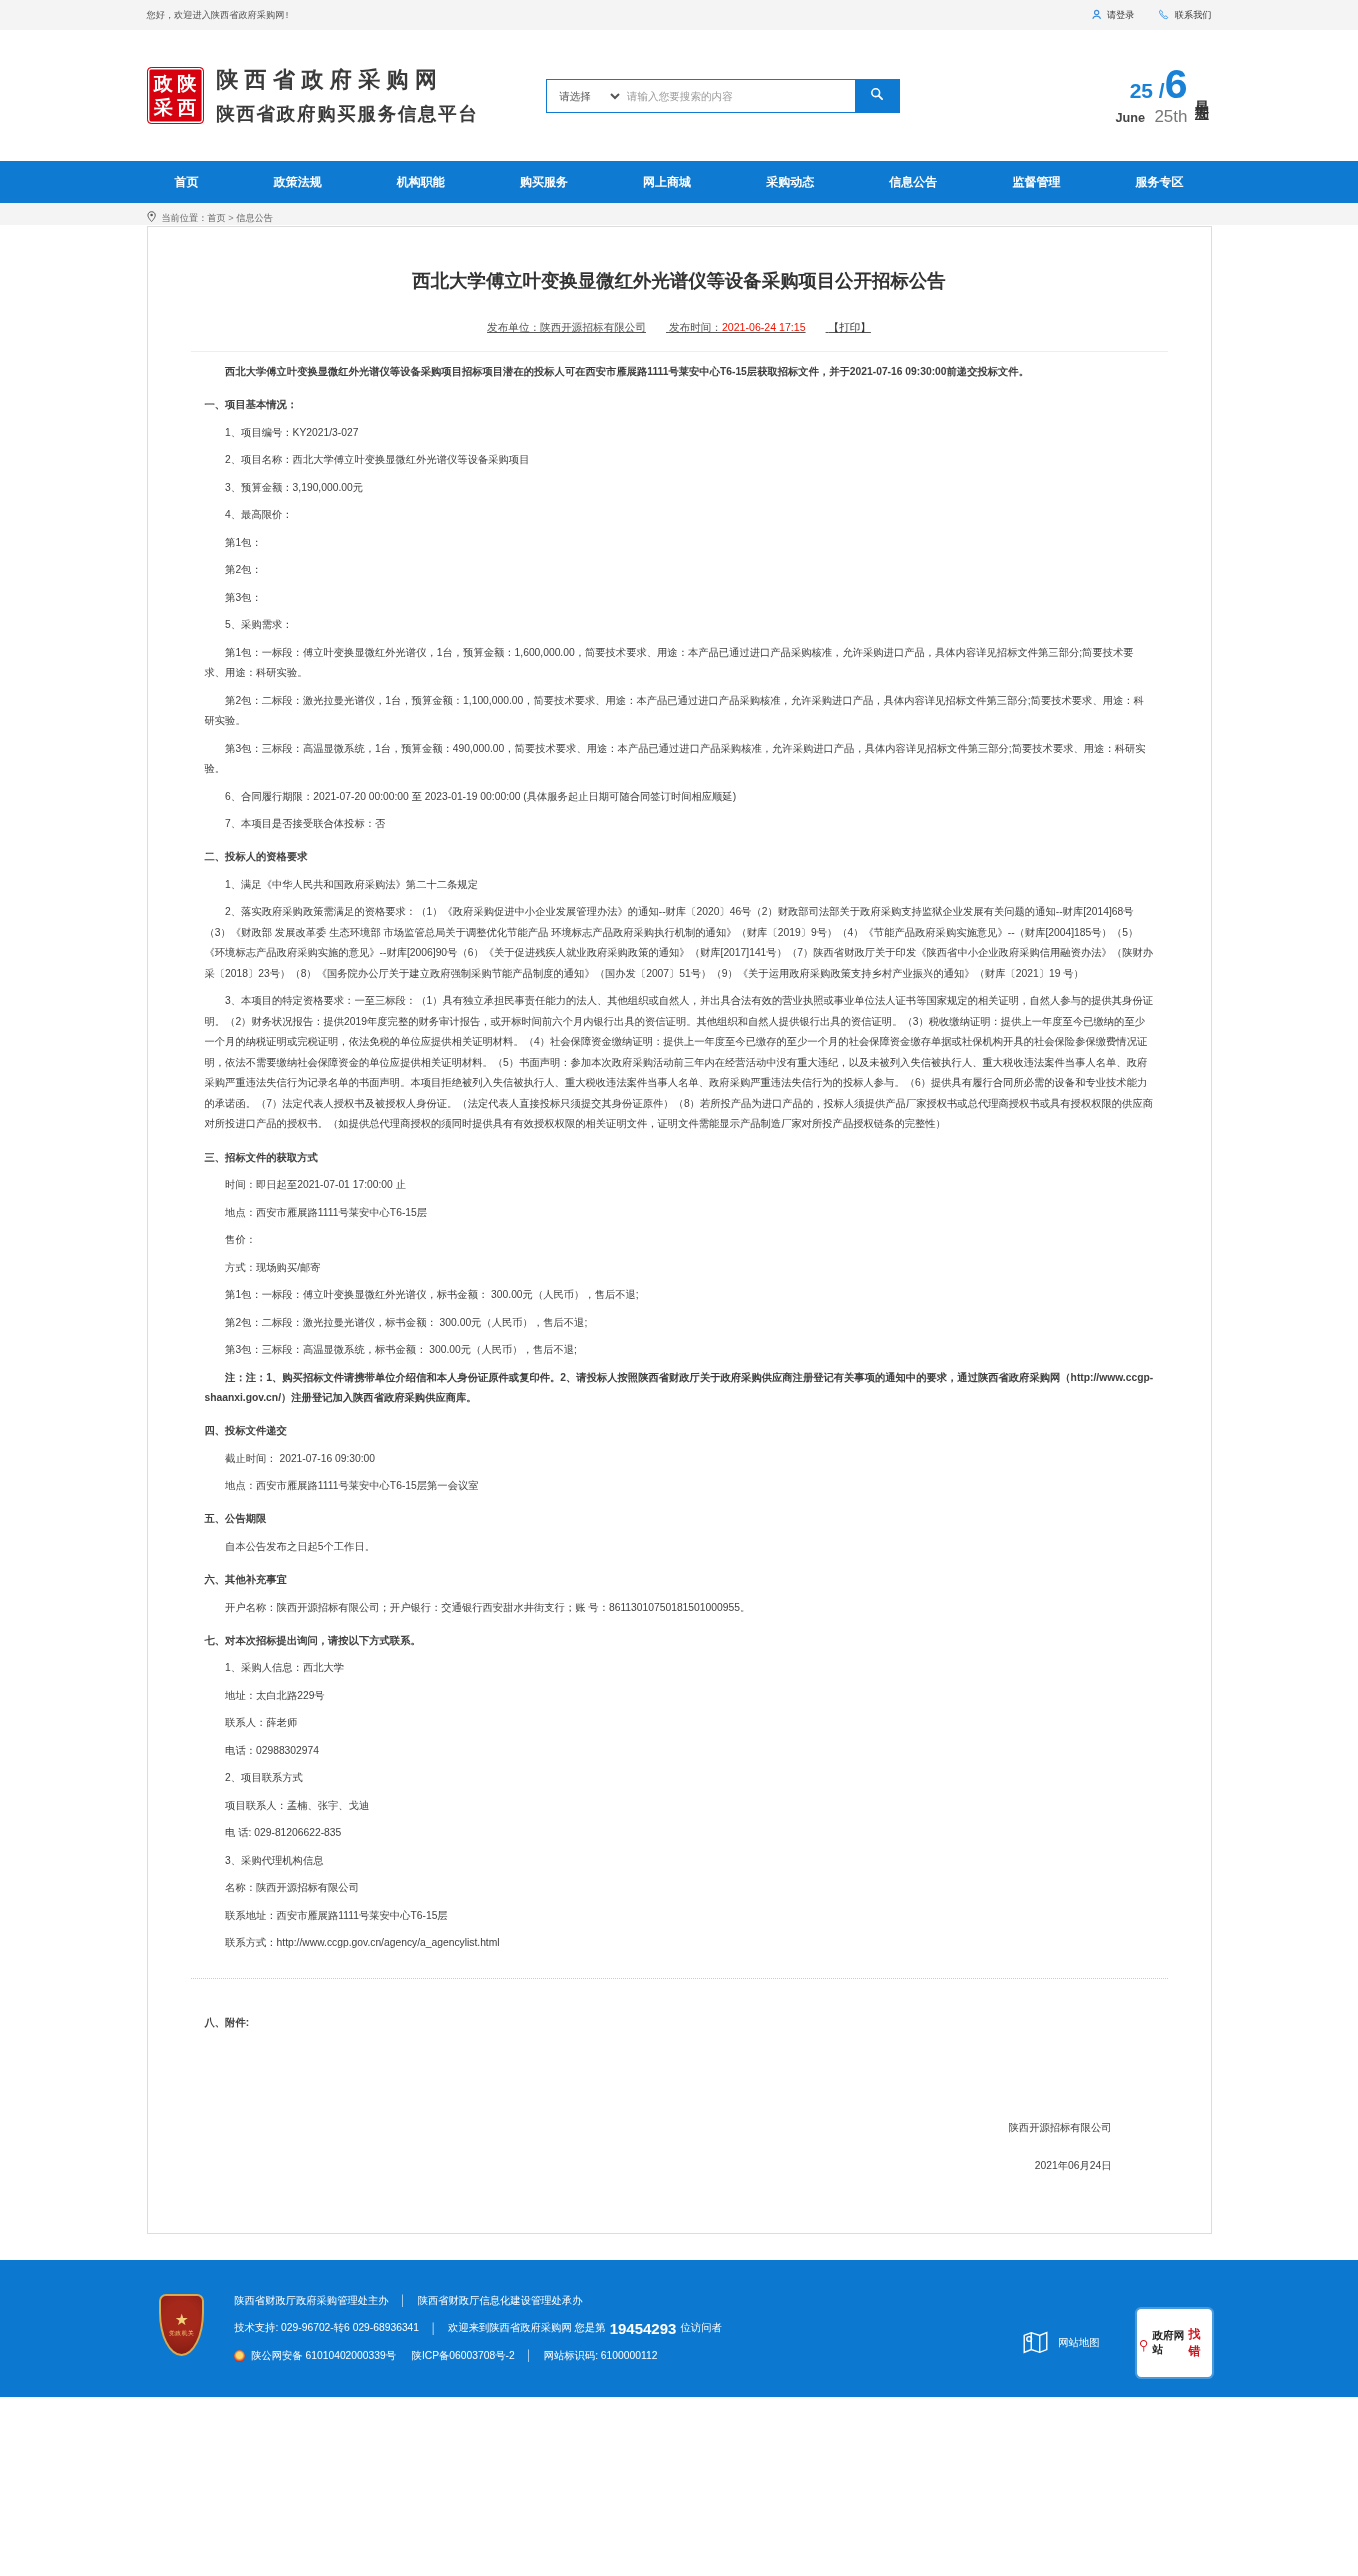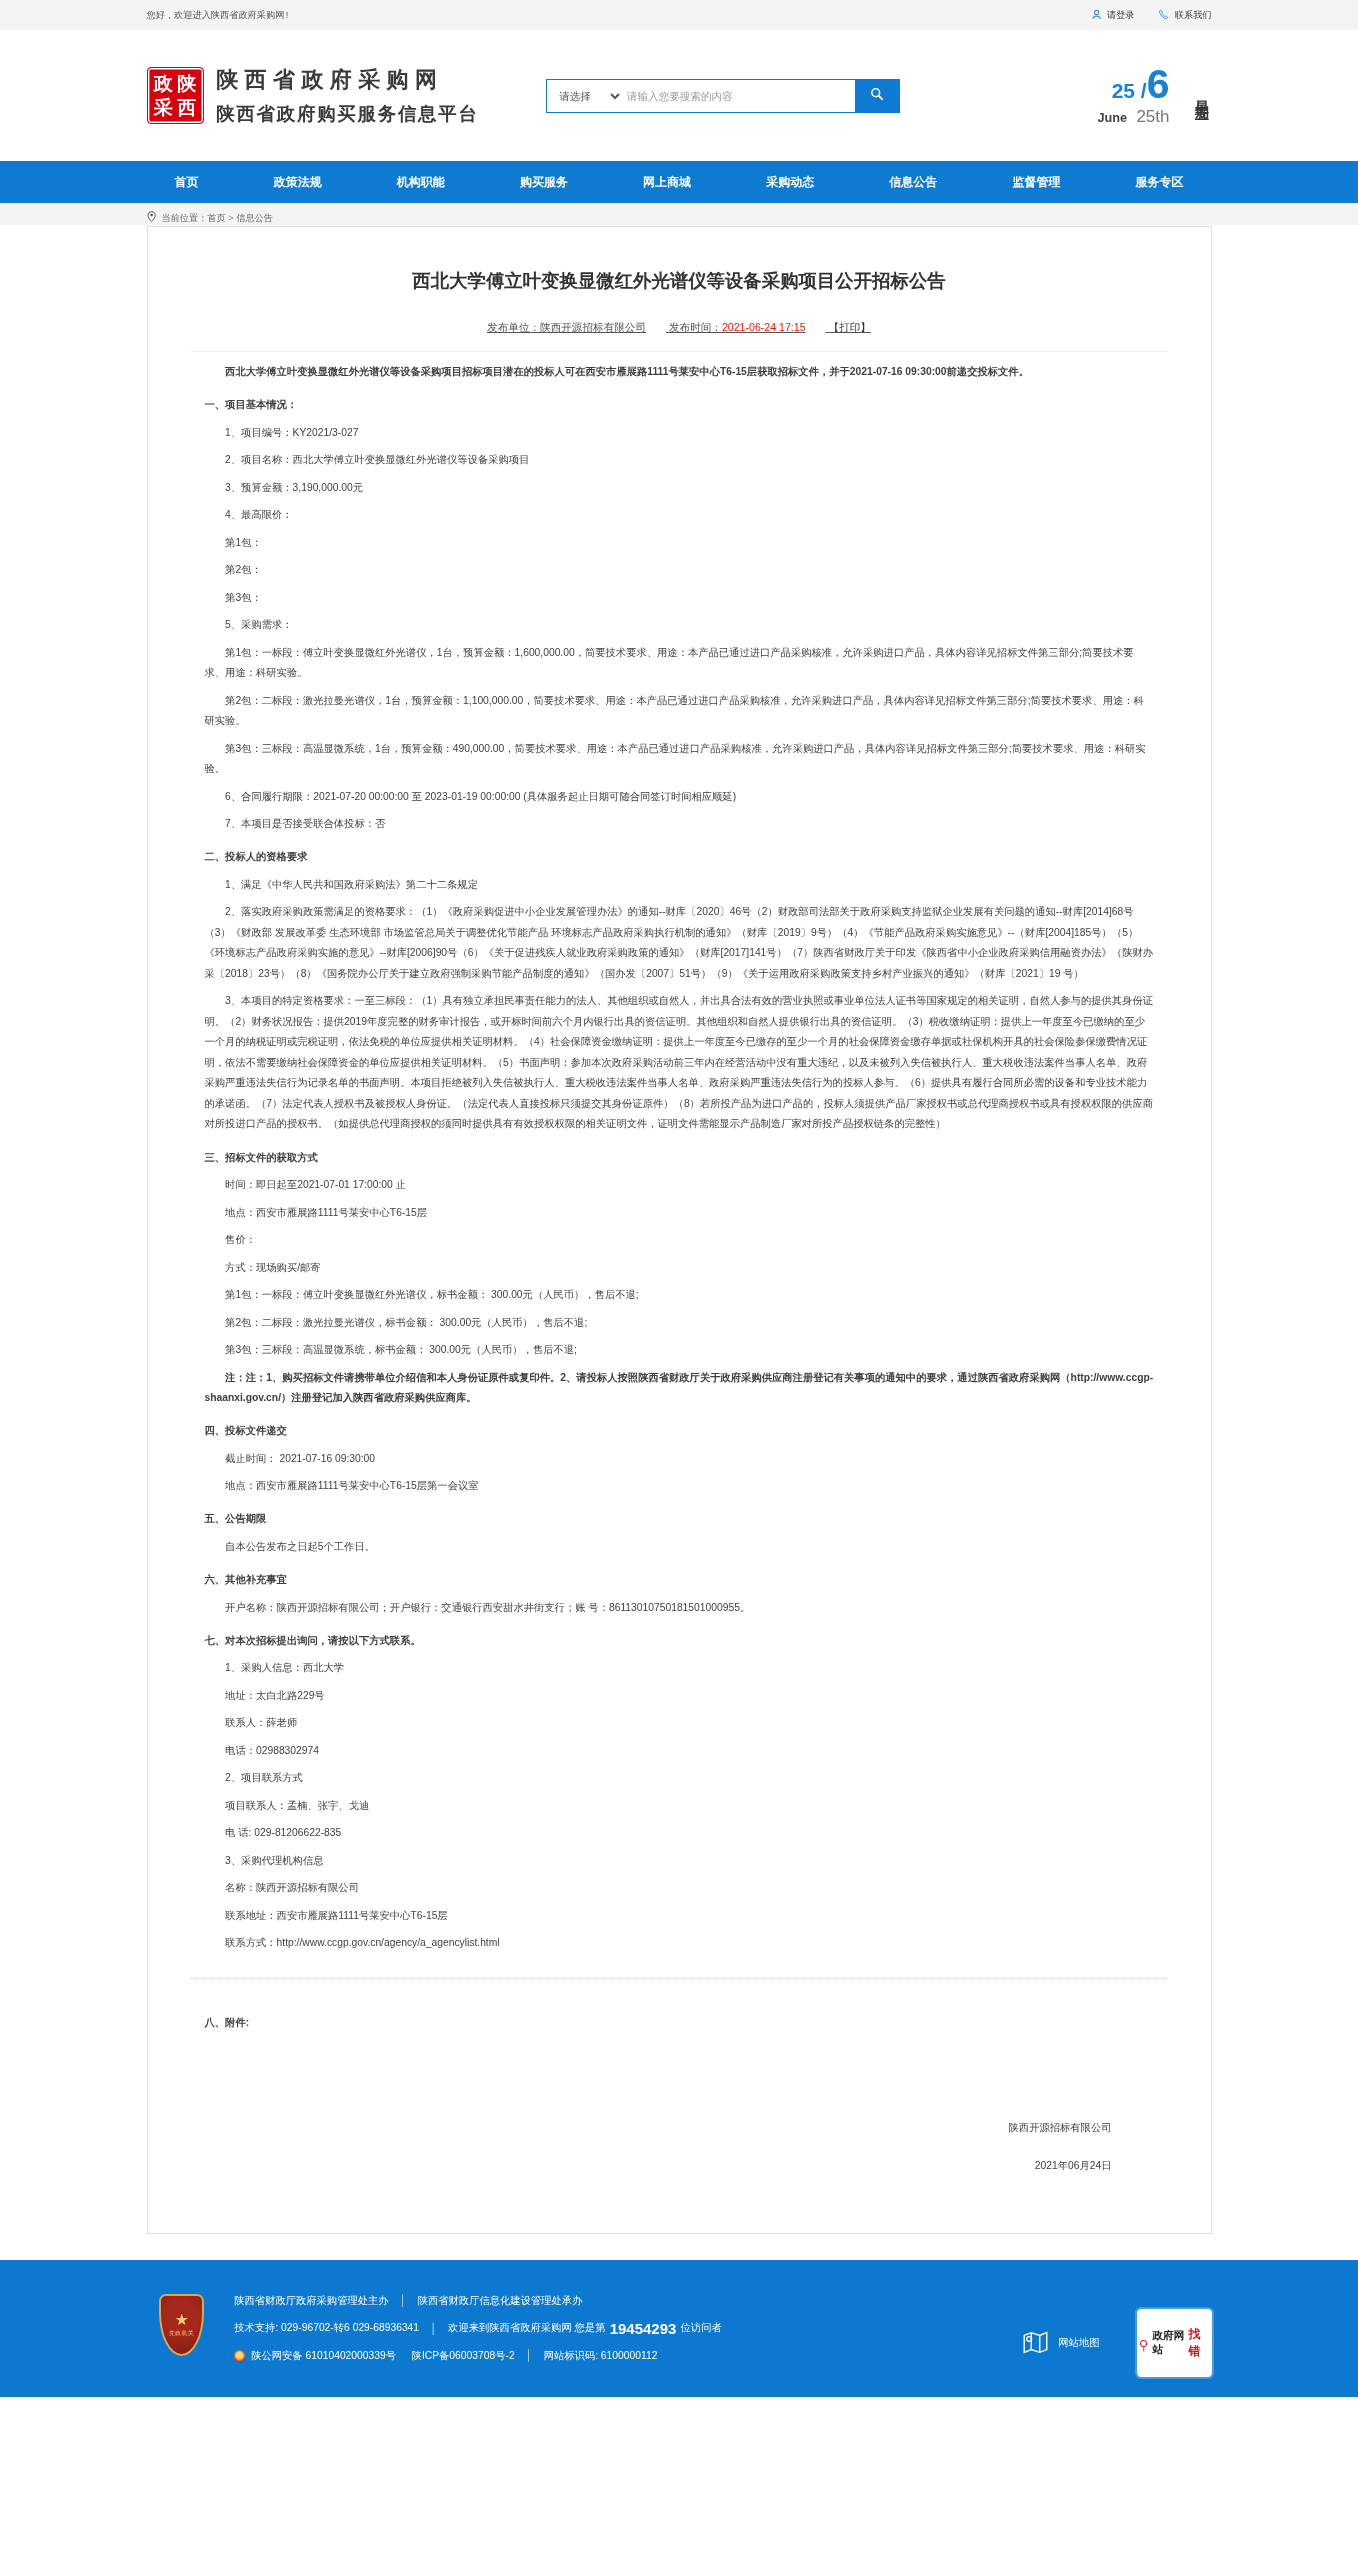--- a/index.html
+++ b/index.html
@@ -20,21 +20,21 @@
   .brand { display:flex; align-items:center; gap:12.7px; }
   .seal { width:57px; height:57px; background:#d7000f; border-radius:4.2px; display:grid; grid-template-columns:1fr 1fr; place-items:center; padding:4.2px; border:1.4px solid #d7000f; box-shadow: inset 0 0 0 1.4px #fff; }
   .seal span { color:#fff; font-size:19px; font-weight:bold; line-height:1; }
   .brand-text .t1 { font-size:22px; font-weight:bold; color:#3a3a3a; letter-spacing:6.4px; }
   .brand-text .t2 { font-size:18.4px; font-weight:bold; color:#3a3a3a; letter-spacing:1.8px; margin-top:5.7px; }
   .search { margin-left:67px; width:354px; height:34px; border:1.4px solid #0f7ad2; display:flex; align-items:stretch; background:#fff; }
   .search select { border:none; outline:none; width:76px; font-size:10.6px; color:#555; padding-left:8.5px; background:#fff; appearance:auto; font-family:inherit; }
   .search input { border:none; outline:none; flex:1; font-size:10.6px; padding-left:4.2px; color:#333; font-family:inherit; }
   .search input::placeholder { color:#9a9a9a; }
   .search .btn { width:44px; background:#0f7ad2; border:none; cursor:pointer; display:flex; align-items:center; justify-content:center; }
-  .date-widget { margin-left:auto; display:flex; align-items:center; gap:24px; }
+  .date-widget { margin-left:auto; display:flex; align-items:center; gap:6px; }
   .date-nums { text-align:right; }
   .date-top { color:#1a82d6; font-weight:bold; line-height:1; display:flex; align-items:flex-end; justify-content:flex-end;}
   .date-top .dm { font-size:21px; padding-bottom:4.2px;}
   .date-top .big { font-size:41px; }
   .date-en { margin-top:1.4px; font-size:12.7px; color:#555; }
   .date-en .mon { font-weight:bold; color:#444; }
   .date-en .dayth { font-size:17px; color:#777; margin-left:5.7px; }
   .weekday { writing-mode:vertical-rl; text-orientation:upright; font-size:14px; font-weight:bold; color:#333; letter-spacing:4.2px; }
 
   

